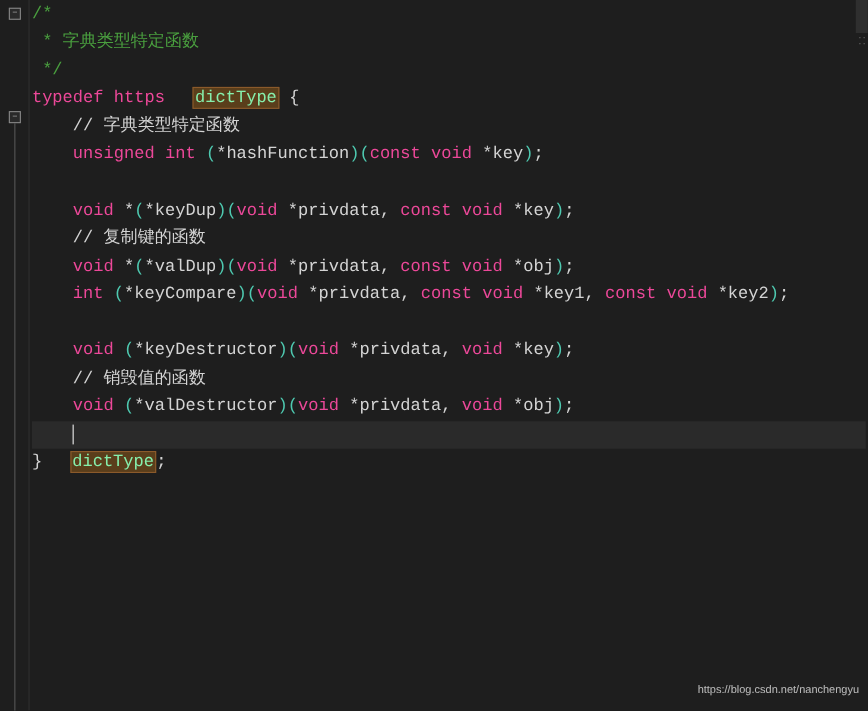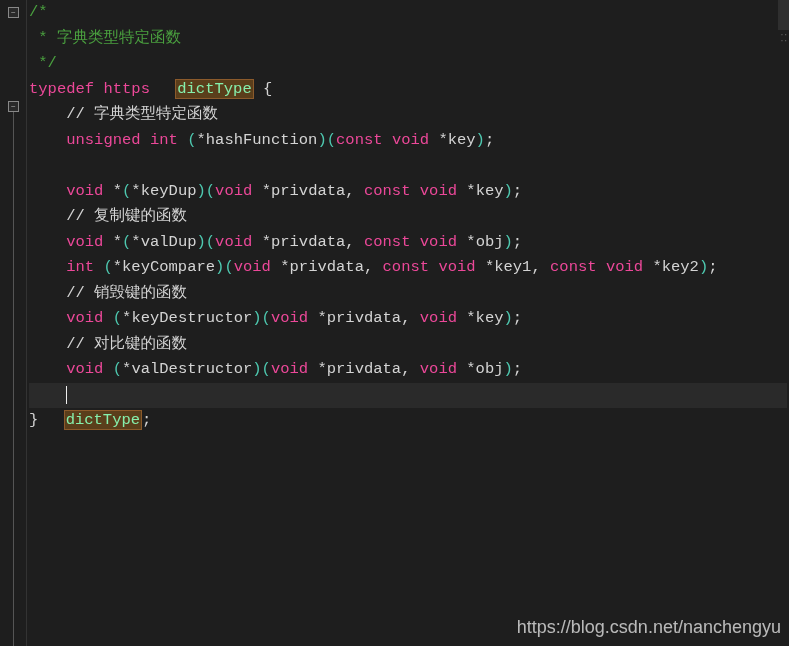--- a/index.html
+++ b/index.html
@@ -69,21 +69,21 @@
     border: 1px solid #8b5a2b;
     padding: 0 1px;
   }
   .watermark {
     position: absolute;
     right: 8px;
     bottom: 6px;
     color: #e0e0e0;
     opacity: 0.8;
     font-family: Arial, sans-serif;
-    font-size: 18px;
+    font-size: 10px;
   }
   .minimap-stub {
     position: absolute;
     top: 0; right: 0;
     width: 11px;
     height: 30px;
     background: #3a3a3a;
     opacity: 0.6;
   }
   .mm-dots {
@@ -127,25 +127,25 @@
 <div class="line"><span>    </span><span class="kw">void</span><span class="pl"> *</span><span class="tealp">(</span><span class="pl">*</span><span class="pl">keyDup</span><span class="tealp">)</span><span class="tealp">(</span><span class="kw">void</span><span class="pl"> *</span><span class="pl">privdata</span><span class="pl">, </span><span class="kw">const</span><span> </span><span class="kw">void</span><span class="pl"> *</span><span class="pl">key</span><span class="tealp">)</span><span class="pl">;</span></div>
 <div class="line"></div>
 
 <div class="line"><span>    </span><span class="cm2">// 复制键的函数</span></div>
 <div class="line"><span>    </span><span class="kw">void</span><span class="pl"> *</span><span class="tealp">(</span><span class="pl">*</span><span class="pl">valDup</span><span class="tealp">)</span><span class="tealp">(</span><span class="kw">void</span><span class="pl"> *</span><span class="pl">privdata</span><span class="pl">, </span><span class="kw">const</span><span> </span><span class="kw">void</span><span class="pl"> *</span><span class="pl">obj</span><span class="tealp">)</span><span class="pl">;</span></div>
 <div class="line"></div>
 
 <div class="line"><span>    </span><span class="kw">int</span><span class="pl"> </span><span class="tealp">(</span><span class="pl">*</span><span class="pl">keyCompare</span><span class="tealp">)</span><span class="tealp">(</span><span class="kw">void</span><span class="pl"> *</span><span class="pl">privdata</span><span class="pl">, </span><span class="kw">const</span><span> </span><span class="kw">void</span><span class="pl"> *</span><span class="pl">key1</span><span class="pl">, </span><span class="kw">const</span><span> </span><span class="kw">void</span><span class="pl"> *</span><span class="pl">key2</span><span class="tealp">)</span><span class="pl">;</span></div>
 <div class="line"></div>
 
-<div class="line"><span>    </span><span class="cm2">// 销毁键的函数</span></div>
+<div class="line"><span>    </span></div>
 <div class="line"><span>    </span><span class="kw">void</span><span class="pl"> </span><span class="tealp">(</span><span class="pl">*</span><span class="pl">keyDestructor</span><span class="tealp">)</span><span class="tealp">(</span><span class="kw">void</span><span class="pl"> *</span><span class="pl">privdata</span><span class="pl">, </span><span class="kw">void</span><span class="pl"> *</span><span class="pl">key</span><span class="tealp">)</span><span class="pl">;</span></div>
 <div class="line"></div>
 
-<div class="line"><span>    </span><span class="cm2">// 对比键的函数</span></div>
+<div class="line"><span>    </span><span class="cm2">// 销毁值的函数</span></div>
 <div class="line"><span>    </span><span class="kw">void</span><span class="pl"> </span><span class="tealp">(</span><span class="pl">*</span><span class="pl">valDestructor</span><span class="tealp">)</span><span class="tealp">(</span><span class="kw">void</span><span class="pl"> *</span><span class="pl">privdata</span><span class="pl">, </span><span class="kw">void</span><span class="pl"> *</span><span class="pl">obj</span><span class="tealp">)</span><span class="pl">;</span></div>
 <div class="line cursor-line"><span>    </span><span style="border-left:1px solid #eee;"></span></div>
 <div class="line"><span class="pl">}</span><span class="pl"> </span><span class="tp hl-type">dictType</span><span class="pl">;</span></div>
 
     <div class="minimap-stub"></div>
     <div class="mm-dots">∙∙<br>∙∙</div>
   </div>
 </div>
 
 <div class="watermark">https://blog.csdn.net/nanchengyu</div>

